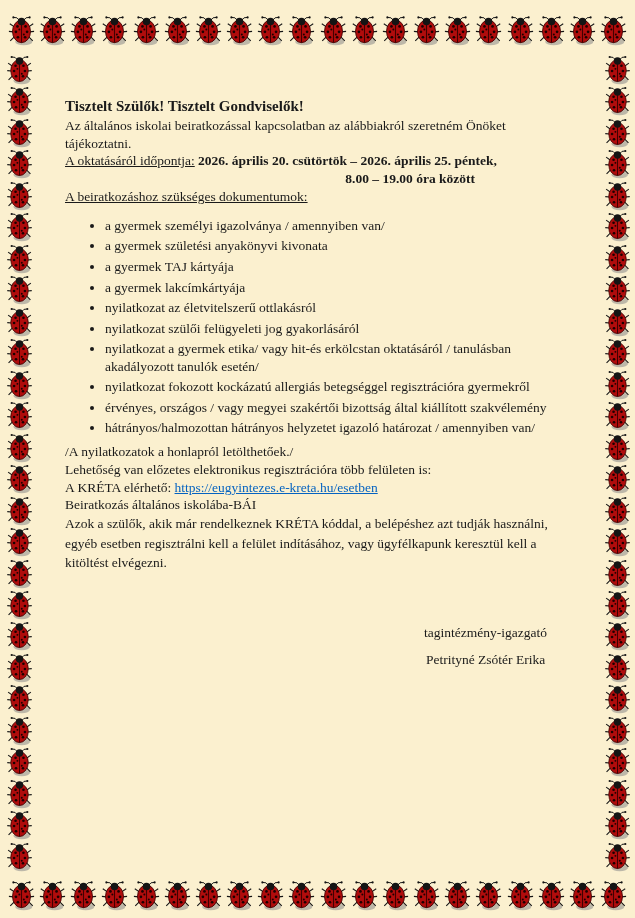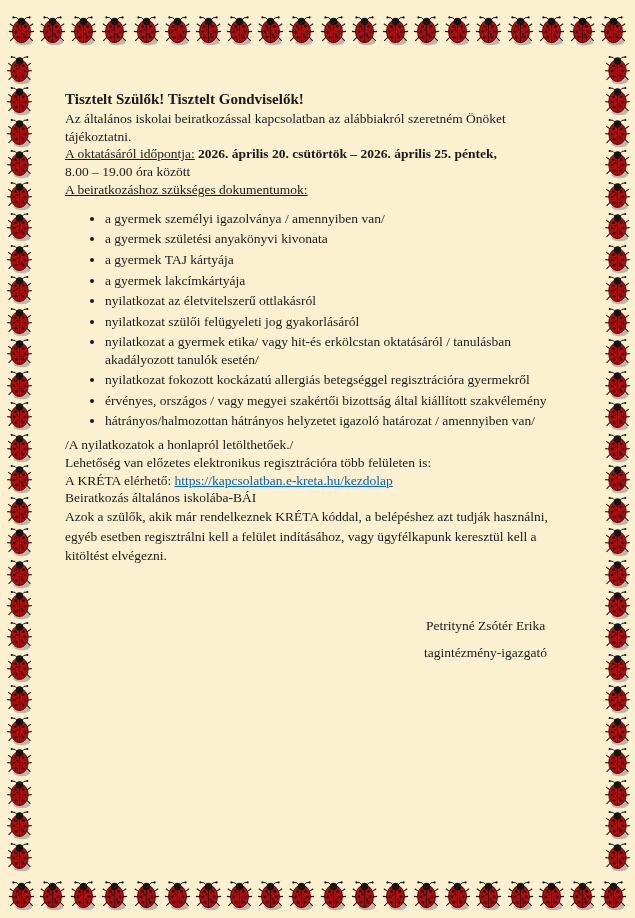--- a/index.html
+++ b/index.html
@@ -23,30 +23,30 @@
   
   .bug-row{position:absolute;left:8px;right:8px;display:flex;justify-content:space-between;}
   .bug-row.top{top:14px;}
   .bug-row.bottom{bottom:6px;}
   .bug-col{position:absolute;top:54px;bottom:46px;width:28px;display:flex;flex-direction:column;justify-content:space-between;align-items:center;}
   .bug-col.left{left:5px;}
   .bug-col.right{right:4px;}
   .bug{width:27px;height:33px;display:block;}
   
   .content{
-    position:absolute;left:65px;top:90px;width:510px;
+    position:absolute;left:65px;top:97px;width:510px;
     font-size:13.5px;line-height:1.32;
   }
   .content p{margin:0;}
   .title{font-size:15px;font-weight:bold;margin:0 0 34px 0;}
   .intro{margin-bottom:33px;}
   .date-line{margin-bottom:8px;}
   .u{text-decoration:underline;}
   .b{font-weight:bold;}
-  .time-line{width:410px;text-align:left;font-weight:normal;margin-bottom:8px;}
+  .time-line{width:410px;text-align:right;font-weight:bold;margin-bottom:8px;}
   .docs-heading{margin-bottom:0;}
   ul.docs{margin:11px 0 6px 0;padding-left:40px;font-family:Liberation Serif, serif;}
   ul.docs li{line-height:1.3;margin:0 0 3px 0;}
   .note{margin-bottom:9px;}
   .reg-info{margin-bottom:9px;}
   .reg-period{font-weight:bold;margin-bottom:9px;}
   .kreta-line{margin-bottom:8px;}
   .kreta-line a{color:var(--link);text-decoration:underline;}
   .bai{margin-bottom:28px;}
   .kreta-par{line-height:1.45;white-space:pre-line;margin-bottom:0;}
@@ -2753,27 +2753,27 @@
         <li>nyilatkozat fokozott kockázatú allergiás betegséggel regisztrációra gyermekről</li>
         <li>érvényes, országos / vagy megyei szakértői bizottság által kiállított szakvélemény</li>
         <li>hátrányos/halmozottan hátrányos helyzetet igazoló határozat / amennyiben van/</li>
       </ul>
 
     <p class="note">/A nyilatkozatok a honlapról letölthetőek./</p>
 
     <p class="reg-info">Lehetőség van előzetes elektronikus regisztrációra több felületen is:</p>
 
 
-    <p class="kreta-line"><span>A KRÉTA elérhető: </span><a href="#">https://kapcsolatban.e-kreta.hu/kezdolap</a></p>
+    <p class="kreta-line"><span>A KRÉTA elérhető: </span><a href="#">https://eugyintezes.e-kreta.hu/esetben</a></p>
 
     <p class="bai">Beiratkozás általános iskolába-BÁI</p>
 
     <p class="kreta-par">Azok a szülők, akik már rendelkeznek KRÉTA kóddal, a belépéshez azt tudják használni,
 egyéb esetben regisztrálni kell a felület indításához, vagy ügyfélkapunk keresztül kell a
 kitöltést elvégezni.</p>
 
     <div class="signature">
+      <div>tagintézmény-igazgató</div>
       <div>Petrityné Zsótér Erika</div>
-      <div>tagintézmény-igazgató</div>
     </div>
 
   </div>
 </div>
 
 </body></html>

